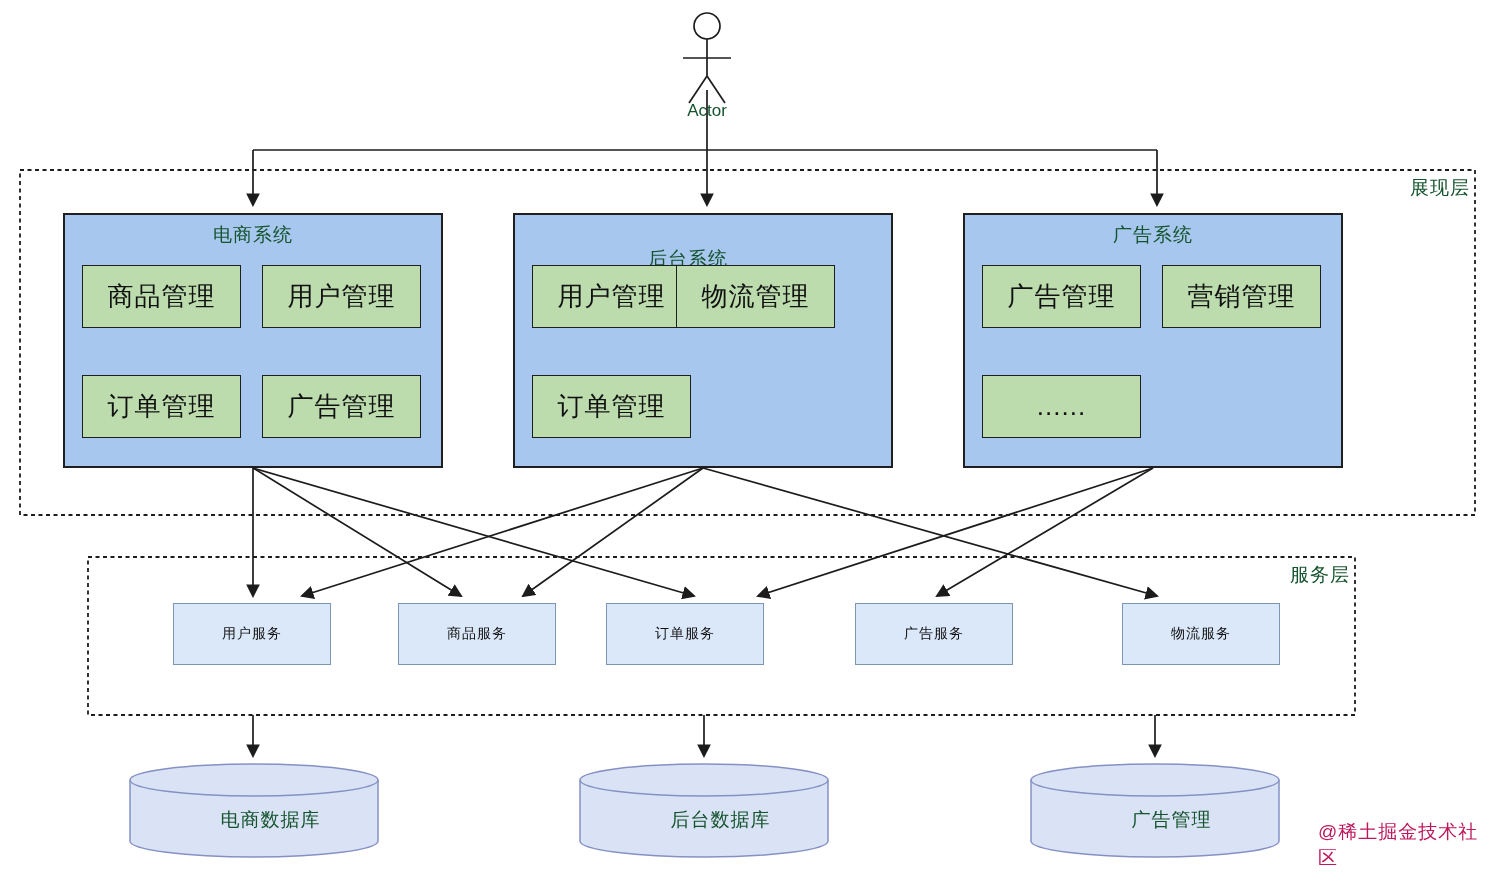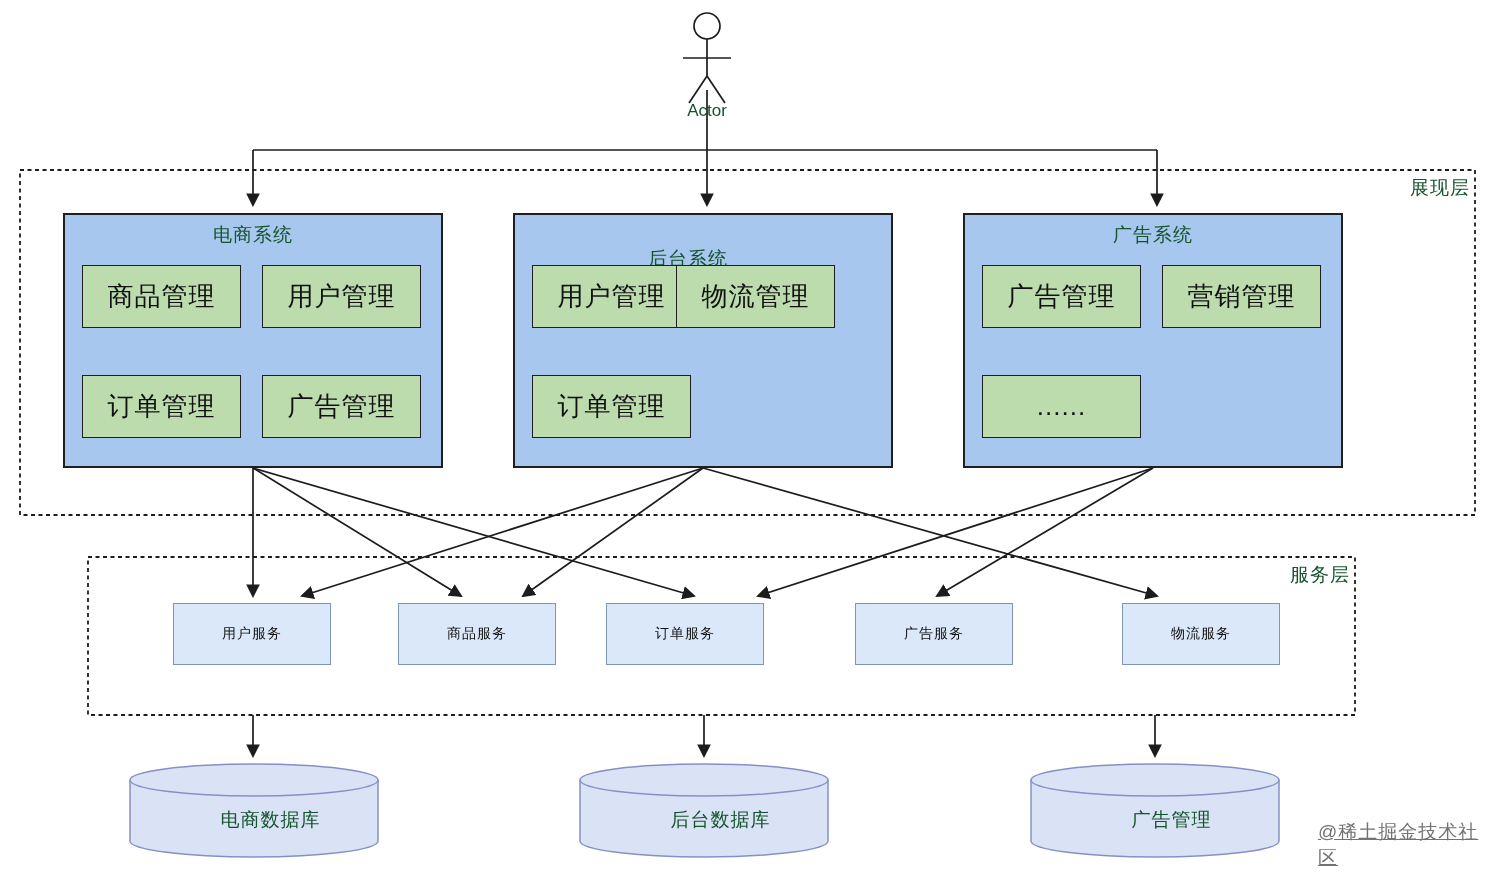--- a/index.html
+++ b/index.html
@@ -28,22 +28,22 @@
 
   .layerlabel { font-size:19px; }
 
   .db { position:absolute; width:250px; height:95px; }
   .db svg { position:absolute; left:0; top:0; }
   .dblabel { position:absolute; left:0; top:44px; width:283px; height:26px; font-size:19px; }
 
   .actorlabel { font-size:17px; font-weight:400; letter-spacing:0; }
 
   .watermark { position:absolute; left:1318px; top:832px; width:180px; height:26px;
-               font-size:19px; color:#737373; font-weight:400; letter-spacing:1px;
-               display:flex; align-items:center; justify-content:flex-end;text-decoration:underline; }
+               font-size:19px; color:#be185d; font-weight:400; letter-spacing:1px;
+               display:flex; align-items:center; justify-content:flex-end; }
 </style>
 </head>
 <body>
 
 <div id="stage">
 
   <svg class="overlay" viewBox="0 0 1512 882">
     <defs>
       <marker id="arrow" viewBox="0 0 10 10" refX="8.5" refY="5" markerWidth="8" markerHeight="8" orient="auto-start-reverse">
         <path d="M0,0 L10,5 L0,10 z" fill="#1c1c1c"></path>

